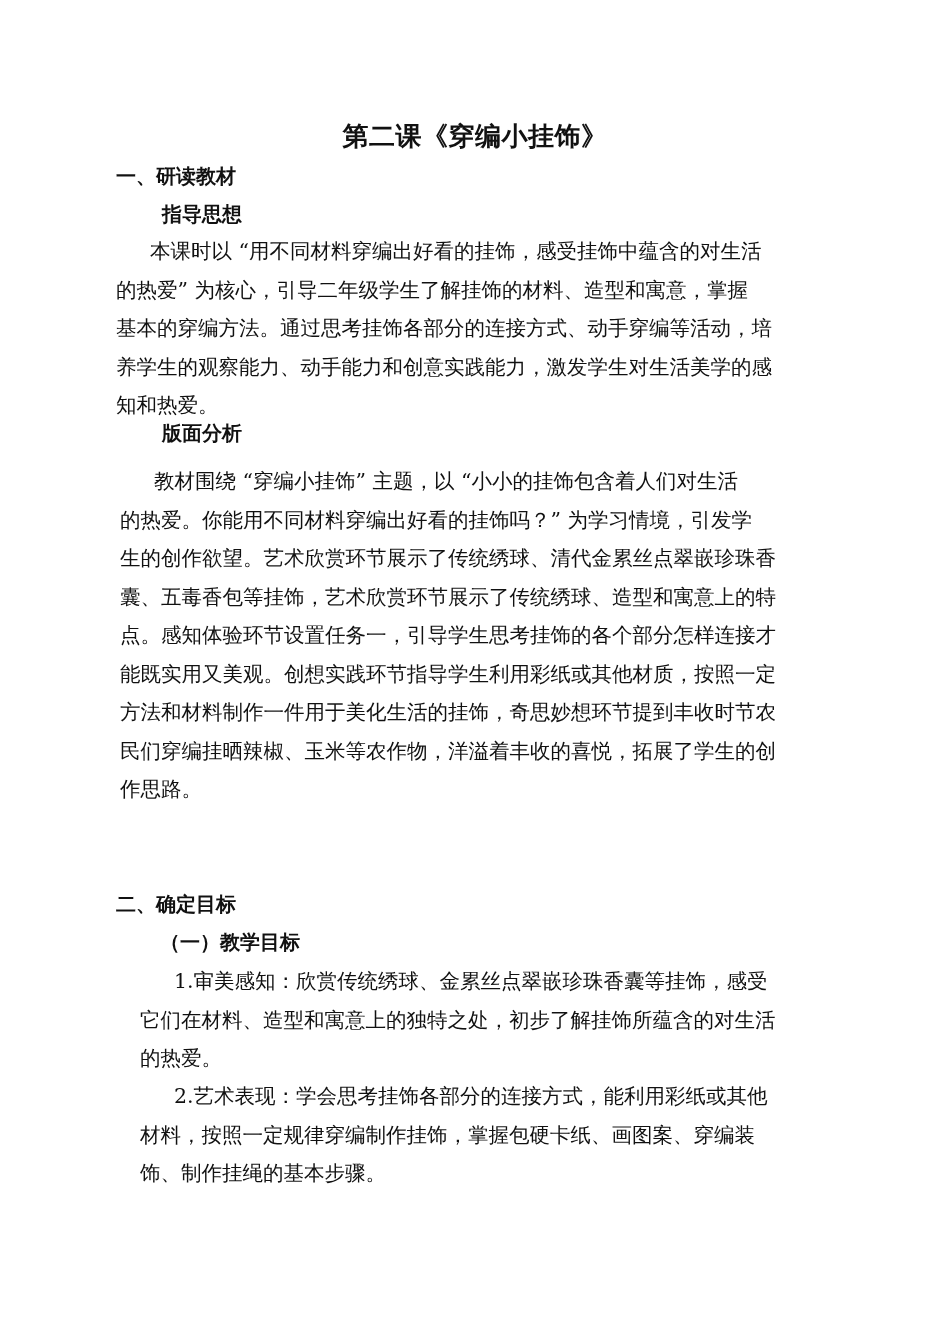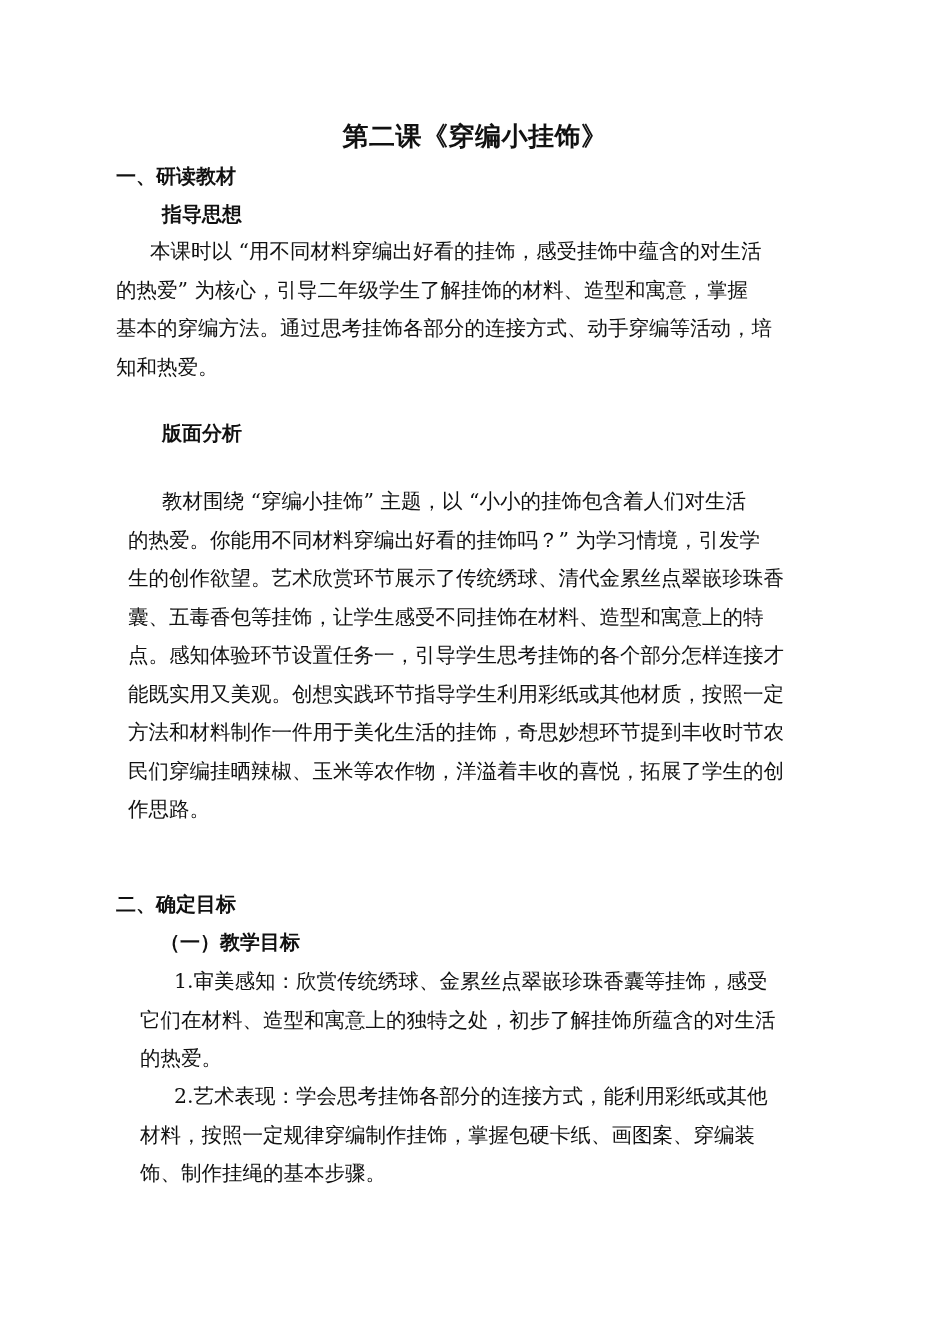--- a/index.html
+++ b/index.html
@@ -59,30 +59,31 @@
   <div class="title">第二课《穿编小挂饰》</div>
 
   <div class="h1" style="top:162px;">一、研读教材</div>
 
   <div class="h2" style="top:200px;">指导思想</div>
 
   <div class="para" style="top:232px; left:116px;">
     <span class="line" style="padding-left:34px;">本课时以 “用不同材料穿编出好看的挂饰，感受挂饰中蕴含的对生活</span>
     <span class="line">的热爱” 为核心，引导二年级学生了解挂饰的材料、造型和寓意，掌握</span>
     <span class="line">基本的穿编方法。通过思考挂饰各部分的连接方式、动手穿编等活动，培</span>
+    <span class="line">养学生的观察能力、动手能力和创意实践能力，激发学生对生活美学的感</span>
     <span class="line">知和热爱。</span>
   </div>
 
   <div class="h2" style="top:419px;">版面分析</div>
 
-  <div class="para" style="top:462px; left:128px;margin-top:20px;">
+  <div class="para" style="top:462px; left:120px;">
     <span class="line" style="padding-left:34px;">教材围绕 “穿编小挂饰” 主题，以 “小小的挂饰包含着人们对生活</span>
     <span class="line">的热爱。你能用不同材料穿编出好看的挂饰吗？” 为学习情境，引发学</span>
     <span class="line">生的创作欲望。艺术欣赏环节展示了传统绣球、清代金累丝点翠嵌珍珠香</span>
-    <span class="line">囊、五毒香包等挂饰，让学生感受不同挂饰在材料、造型和寓意上的特</span>
+    <span class="line">囊、五毒香包等挂饰，艺术欣赏环节展示了传统绣球、造型和寓意上的特</span>
     <span class="line">点。感知体验环节设置任务一，引导学生思考挂饰的各个部分怎样连接才</span>
     <span class="line">能既实用又美观。创想实践环节指导学生利用彩纸或其他材质，按照一定</span>
     <span class="line">方法和材料制作一件用于美化生活的挂饰，奇思妙想环节提到丰收时节农</span>
     <span class="line">民们穿编挂晒辣椒、玉米等农作物，洋溢着丰收的喜悦，拓展了学生的创</span>
     <span class="line">作思路。</span>
   </div>
 
   <div class="h1" style="top:890px;">二、确定目标</div>
 
   <div class="h2" style="top:928px; left:160px;">（一）教学目标</div>

